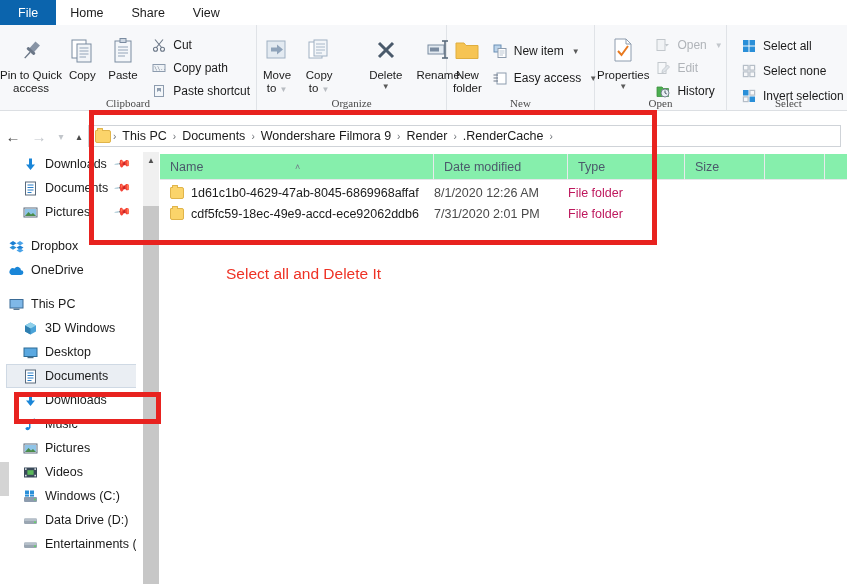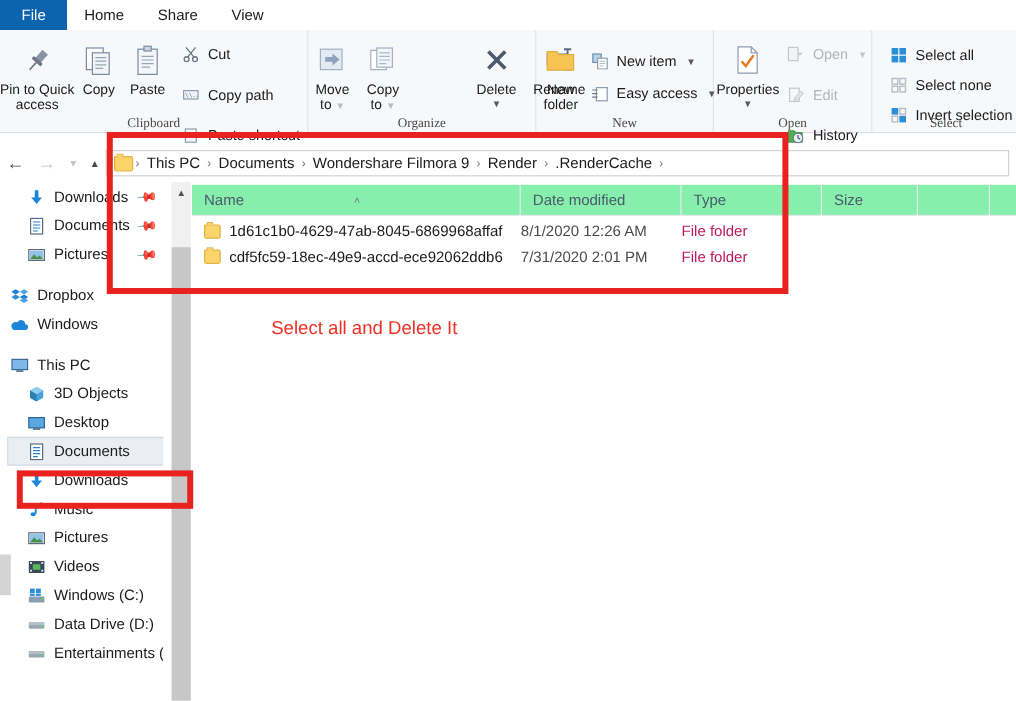--- a/index.html
+++ b/index.html
@@ -110,21 +110,21 @@
     line-height: 8px;
     margin-top: 1px;
   }
   .caret.dim { color: #b8bcc1; }
 
   .smallcol {
     display: flex;
     flex-direction: column;
     justify-content: flex-start;
     padding-top: 6px;
-    gap: 14px;
+    gap: 3px;
   }
   .smallbtn {
     display: flex;
     align-items: center;
     gap: 6px;
     font-size: 12px;
     color: #1b1b1b;
     height: 20px;
     padding: 0 6px 0 4px;
     white-space: nowrap;
@@ -478,21 +478,21 @@
               <line x1="11" y1="9" x2="20" y2="9"></line>
               <line x1="11" y1="12" x2="20" y2="12"></line>
               <line x1="11" y1="15" x2="17" y2="15"></line>
             </g>
           </svg>
         </span>
         <span class="cap">Copy</span>
         <span class="cap2"><span>to</span> <span class="caret dim">▼</span></span>
       </div>
       <div style="width:1px;height:58px;background:#e0e3e7;margin:4px 4px 0 4px;"></div>
-      <div class="bigbtn" style="width:46px;margin-left:28px;">
+      <div class="bigbtn" style="width:46px;">
         <span class="glyph">
           <svg width="26" height="26" viewBox="0 0 26 26">
             <g stroke="#4a5a6b" stroke-width="3" stroke-linecap="butt">
               <line x1="6" y1="5" x2="20" y2="19"></line>
               <line x1="20" y1="5" x2="6" y2="19"></line>
             </g>
           </svg>
         </span>
         <span class="cap">Delete</span>
         <span class="caret">▼</span>
@@ -749,21 +749,21 @@
       </span>
       <span>Dropbox</span>
     </div>
 
     <div class="navitem indent0">
       <span class="nic">
         <svg width="16" height="15" viewBox="0 0 16 15">
           <path d="M3.5 12 h9.5 a2.4 2.4 0 0 0 0 -4.8 a3.4 3.4 0 0 0 -6.4 -1.6 a2.8 2.8 0 0 0 -3.1 6.4 z" fill="#1a86d8"></path>
         </svg>
       </span>
-      <span>Windows</span>
+      <span>OneDrive</span>
     </div>
 
     <div class="navgap"></div>
 
     <div class="navitem indent0">
       <span class="nic">
         <svg width="15" height="15" viewBox="0 0 15 15">
           <rect x="1" y="2.5" width="13" height="8.5" fill="#7fb8e8" stroke="#3a6b96" stroke-width="1"></rect>
           <rect x="4.5" y="11.5" width="6" height="1.5" fill="#5a7a96"></rect>
         </svg>
@@ -772,21 +772,21 @@
     </div>
 
     <div class="navitem indent1">
       <span class="nic">
         <svg width="15" height="15" viewBox="0 0 15 15">
           <path d="M7.5 1.5 l5.5 3 v6 l-5.5 3 l-5.5 -3 v-6 z" fill="#4aa3d8"></path>
           <path d="M7.5 1.5 l5.5 3 l-5.5 3 l-5.5 -3 z" fill="#8fd0ea"></path>
           <path d="M7.5 7.5 v6 l-5.5 -3 v-6 z" fill="#2f7fb0"></path>
         </svg>
       </span>
-      <span>3D Objects</span>
+      <span>3D Windows</span>
     </div>
 
     <div class="navitem indent1">
       <span class="nic">
         <svg width="15" height="15" viewBox="0 0 15 15">
           <rect x="1" y="3" width="13" height="8.5" fill="#5aa8e0" stroke="#2a6b96" stroke-width="1"></rect>
           <rect x="4.5" y="11.8" width="6" height="1.4" fill="#4a6b82"></rect>
         </svg>
       </span>
       <span>Desktop</span>

